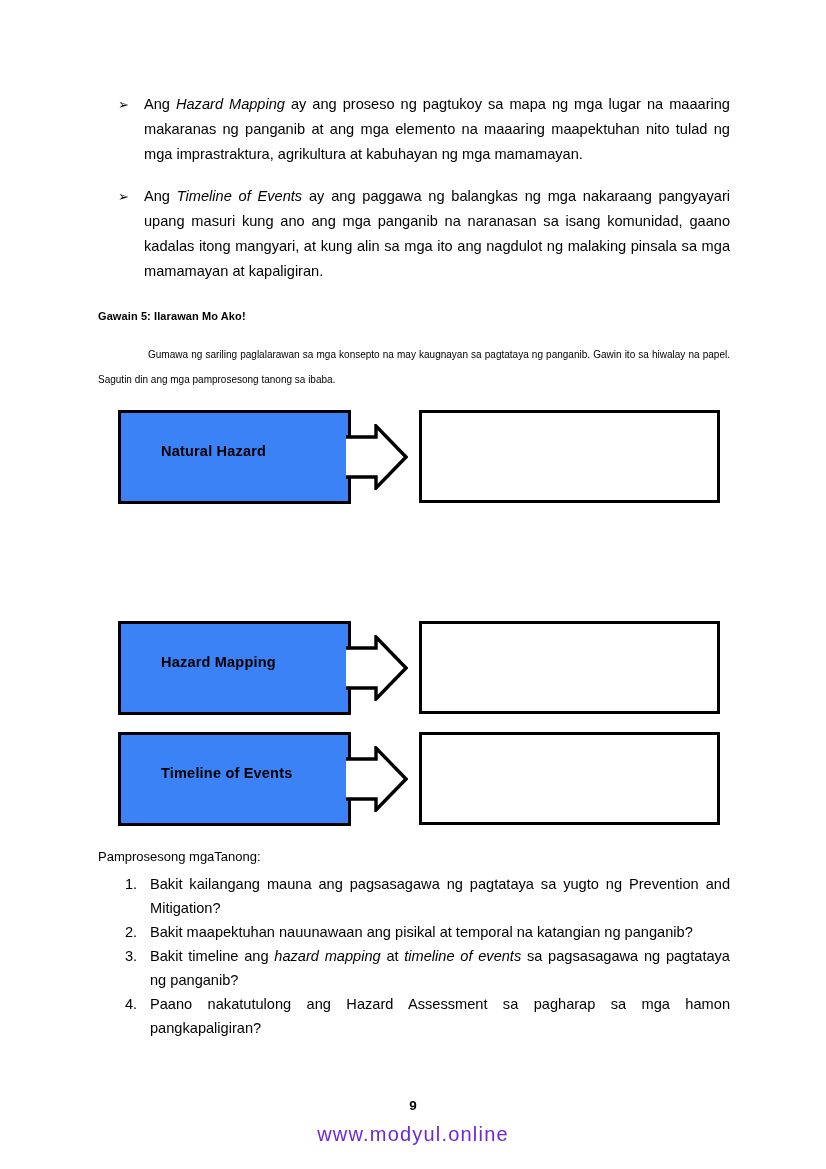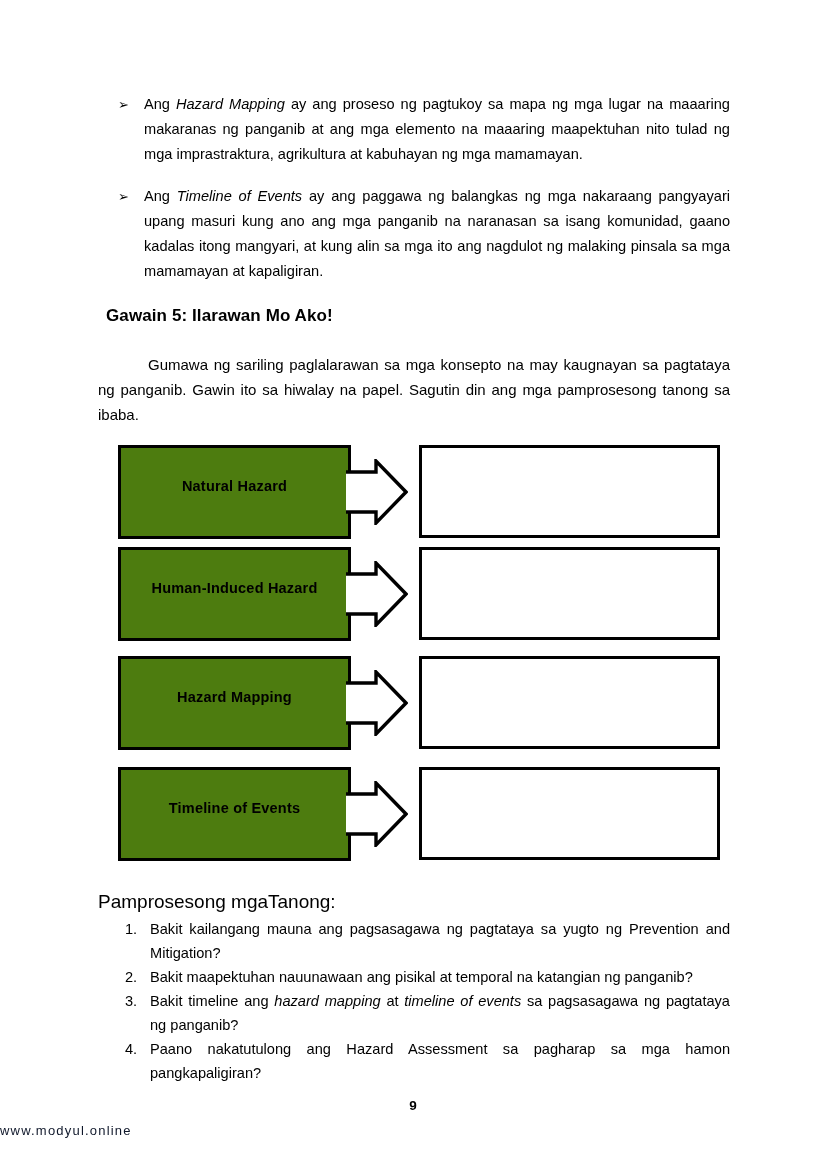--- a/index.html
+++ b/index.html
@@ -47,35 +47,34 @@
     position: absolute;
     left: 20px;
     top: 0px;
     font-size: 13px;
     line-height: 25px;
   }
   .it { font-style: italic; }
 
   
   .section-heading {
-    font-size: 17px;
+    font-size: 11px;
     font-weight: bold;
     line-height: 20px;
     margin-top: 22px;
     letter-spacing: 0.1px;
-    margin-left: 8px;
   }
 
   
   .instruction {
-    font-size: 15px;
+    font-size: 10px;
     line-height: 25px;
     text-align: justify;
     text-justify: inter-word;
-    margin-top: 26px;
+    margin-top: 16px;
   }
   .instruction .indent { display: inline-block; width: 50px; }
 
   
   .diagram {
     position: relative;
     margin-top: 18px;
     width: 632px;
     height: 424px;
   }
@@ -86,24 +85,25 @@
     height: 94px;
   }
   .box-left {
     position: absolute;
     left: 20px;
     top: 0;
     width: 233px;
     height: 94px;
     border: 3px solid #000000;
     box-sizing: border-box;
-    background: #4d7c0f;
+    background: #3b82f6;
     display: flex;
     align-items: center;
-    justify-content: center;
+    justify-content: flex-start;
+    padding-left: 40px;
   }
   .box-left-label {
     font-size: 14.5px;
     font-weight: bold;
     text-align: center;
     position: relative;
     top: -6px;
     letter-spacing: 0.2px;
   }
   .box-right {
@@ -120,23 +120,23 @@
     position: absolute;
     left: 248px;
     top: 14px;
     width: 62px;
     height: 66px;
   }
   .arrow-wrap svg { display: block; }
 
   
   .questions-title {
-    font-size: 19px;
+    font-size: 13px;
     line-height: 22px;
-    margin-top: 22px;
+    margin-top: 12px;
   }
   .q-list {
     margin: 4px 0 0 0;
     padding: 0;
     list-style: none;
   }
   .q-item {
     position: relative;
     padding-left: 52px;
     font-size: 14.6px;
@@ -160,24 +160,24 @@
     top: 1098px;
     text-align: center;
     font-size: 13.5px;
     font-weight: bold;
   }
   .watermark {
     position: absolute;
     left: 0;
     right: 0;
     top: 1123px;
-    text-align: left;
-    font-size: 13px;
+    text-align: center;
+    font-size: 20px;
     letter-spacing: 1.2px;
-    color: #0f172a;
+    color: #6d28d9;
   }
 </style>
 </head>
 <body>
 
 <div class="page">
 
   <div class="content">
 
     <ul class="bullet-list">
@@ -204,62 +204,49 @@
         <div class="arrow-wrap">
           <svg width="62" height="66" viewBox="0 0 62 66">
             <path d="M 0 13 L 30 13 L 30 2 L 60 33 L 30 64 L 30 53 L 0 53" fill="#ffffff" stroke="#000000" stroke-width="3.4" stroke-linejoin="miter"></path>
           </svg>
         </div>
         <div class="box-right">
           <span></span>
         </div>
       </div>
 
-      <div class="pair-row" style="top:102px;">
+
+      <div class="pair-row" style="top:211px;">
         <div class="box-left">
-          <span class="box-left-label">Human-Induced Hazard</span>
+          <span class="box-left-label">Hazard Mapping</span>
         </div>
         <div class="arrow-wrap">
           <svg width="62" height="66" viewBox="0 0 62 66">
             <path d="M 0 13 L 30 13 L 30 2 L 60 33 L 30 64 L 30 53 L 0 53" fill="#ffffff" stroke="#000000" stroke-width="3.4" stroke-linejoin="miter"></path>
           </svg>
         </div>
         <div class="box-right">
           <span></span>
         </div>
       </div>
 
-      <div class="pair-row" style="top:211px;">
+      <div class="pair-row" style="top:322px;">
         <div class="box-left">
-          <span class="box-left-label">Hazard Mapping</span>
+          <span class="box-left-label">Timeline of Events</span>
         </div>
         <div class="arrow-wrap">
           <svg width="62" height="66" viewBox="0 0 62 66">
             <path d="M 0 13 L 30 13 L 30 2 L 60 33 L 30 64 L 30 53 L 0 53" fill="#ffffff" stroke="#000000" stroke-width="3.4" stroke-linejoin="miter"></path>
           </svg>
         </div>
         <div class="box-right">
           <span></span>
         </div>
       </div>
 
-      <div class="pair-row" style="top:322px;">
-        <div class="box-left">
-          <span class="box-left-label">Timeline of Events</span>
-        </div>
-        <div class="arrow-wrap">
-          <svg width="62" height="66" viewBox="0 0 62 66">
-            <path d="M 0 13 L 30 13 L 30 2 L 60 33 L 30 64 L 30 53 L 0 53" fill="#ffffff" stroke="#000000" stroke-width="3.4" stroke-linejoin="miter"></path>
-          </svg>
-        </div>
-        <div class="box-right">
-          <span></span>
-        </div>
-      </div>
-
     </div>
 
     <div class="questions-title">Pamprosesong mgaTanong:</div>
     <ol class="q-list">
       <li class="q-item">
         <span class="q-num">1.</span>
         <span>Bakit kailangang mauna ang pagsasagawa ng pagtataya sa yugto ng Prevention and Mitigation?</span>
       </li>
       <li class="q-item">
         <span class="q-num">2.</span>

